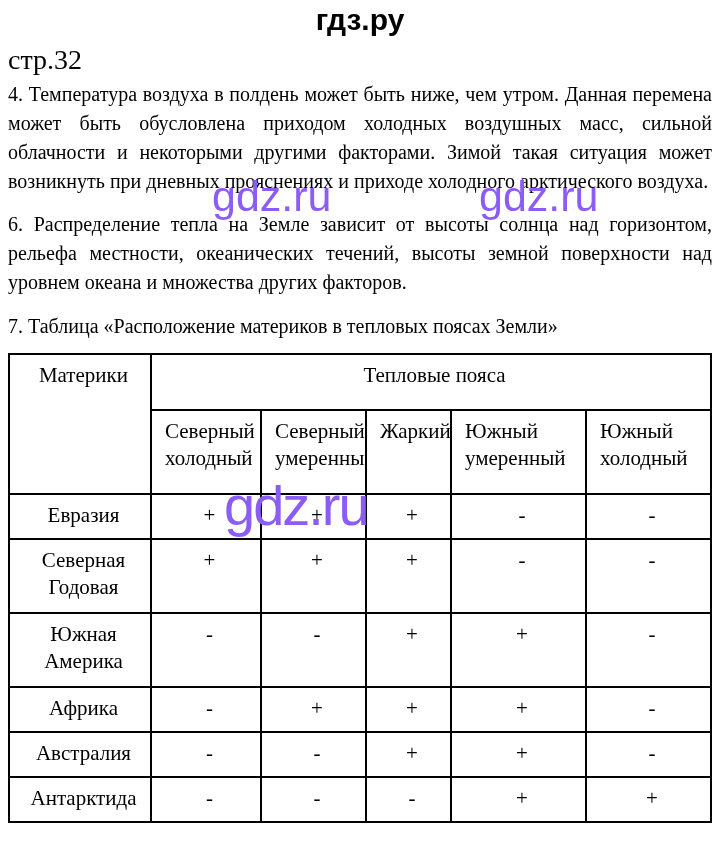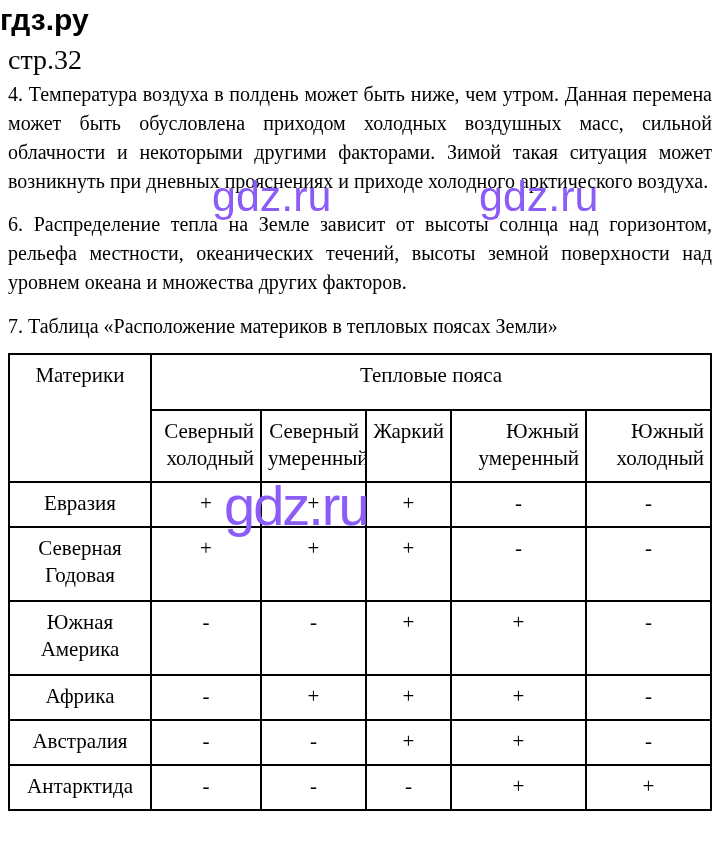--- a/index.html
+++ b/index.html
@@ -8,21 +8,21 @@
     position: relative;
     width: 720px;
     height: 861px;
     background: #ffffff;
     color: #000000;
     font-family: "Liberation Serif", serif;
     overflow: hidden;
   }
   .site-title {
     margin-top: 3px;
-    text-align: left;
+    text-align: center;
     font-family: "Liberation Sans", sans-serif;
     font-weight: bold;
     font-size: 30px;
     line-height: 33px;
   }
   .page-ref {
     margin: 11px 8px 0 8px;
     font-size: 28px;
     line-height: 26px;
   }
@@ -53,33 +53,33 @@
     border-collapse: collapse;
     table-layout: fixed;
     width: 702px;
     margin: 12px 8px 0 8px;
   }
   table.zones th, table.zones td {
     border: 2px solid #000000;
     font-size: 21px;
     font-weight: normal;
     vertical-align: top;
-    padding: 7px 6px 4px 6px;
+    padding: 7px 6px 4px 13px;
     line-height: 27px;
     overflow: hidden;
   }
   .col-continent { width: 142px; }
   .col-1 { width: 110px; }
   .col-2 { width: 105px; }
   .col-3 { width: 85px; }
   .col-4 { width: 135px; }
   .col-5 { width: 125px; }
   th.corner { text-align: center; }
   th.group { text-align: center; height: 56px; }
-  th.sub { text-align: right; height: 72px; }
+  th.sub { text-align: left; height: 84px; }
   td.rowlabel { text-align: center; padding-left: 7px; }
   td.val { text-align: center; }
   tr.r-short td { height: 45px; }
   tr.r-tall td { height: 74px; }
 </style>
 </head>
 <body>
 
 <div class="page">
 

